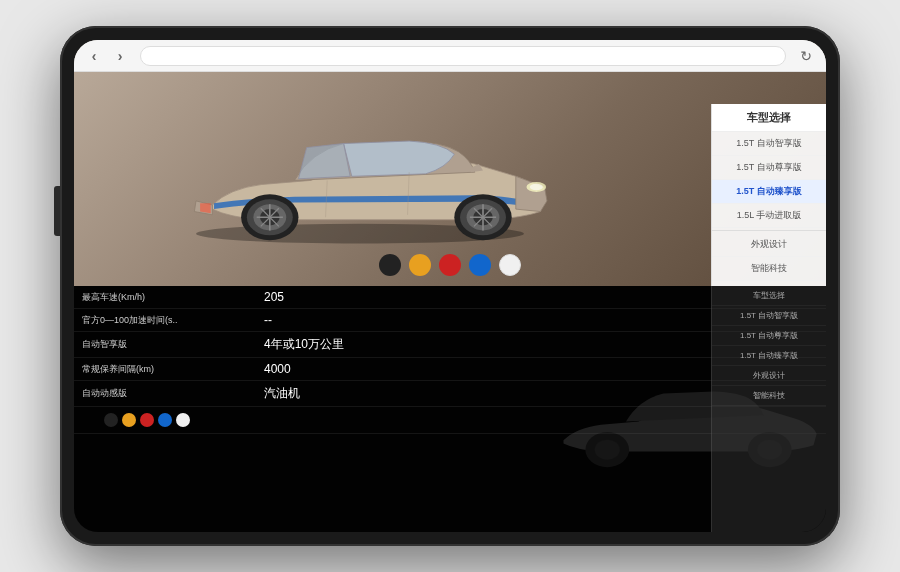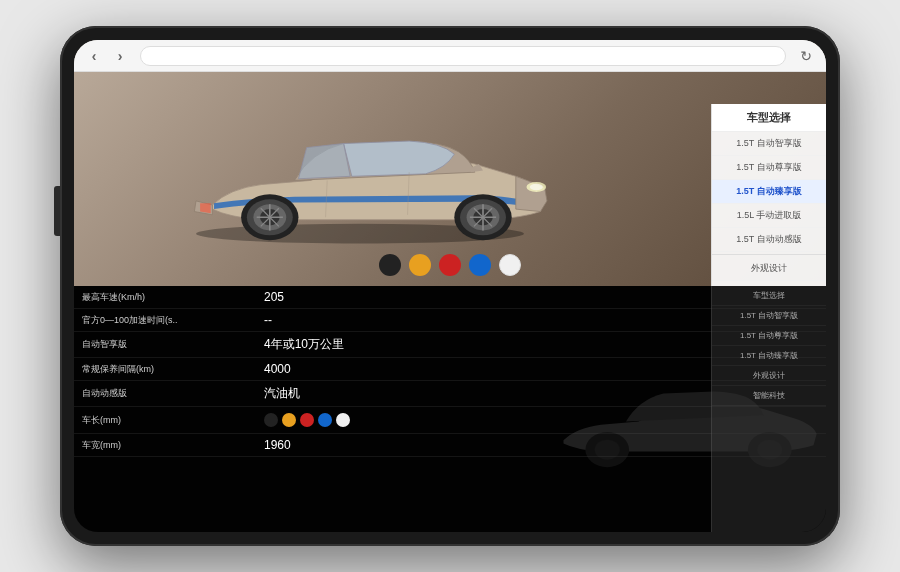--- a/index.html
+++ b/index.html
@@ -359,21 +359,20 @@
             <div class="color-swatch" style="background:#f0f0f0; border: 1px solid #ddd;"></div>
           </div>
 
           <div class="right-panel">
             <div class="panel-section-header">车型选择</div>
 
             <div class="panel-item">1.5T 自动智享版</div>
             <div class="panel-item">1.5T 自动尊享版</div>
             <div class="panel-item active">1.5T 自动臻享版</div>
             <div class="panel-item">1.5L 手动进取版</div>
-            <div class="panel-item">1.5T 自动动感版</div>
 
             <div class="panel-divider"></div>
 
             <div class="panel-item">外观设计</div>
             <div class="panel-item">智能科技</div>
 
           </div>
 
         </div>
       </div>
@@ -408,35 +407,30 @@
             </div>
             <div class="spec-row">
               <div class="spec-label">常规保养间隔(km)</div>
               <div class="spec-value">4000</div>
             </div>
             <div class="spec-row">
               <div class="spec-label">自动动感版</div>
               <div class="spec-value">汽油机</div>
             </div>
             <div class="spec-row">
-              <div class="spec-label">车长(mm)</div>
               <div class="spec-value">
                 <div class="spec-swatches">
                   <div class="spec-swatch" style="background:#222;"></div>
                   <div class="spec-swatch" style="background:#e8a020;"></div>
                   <div class="spec-swatch" style="background:#cc2222;"></div>
                   <div class="spec-swatch" style="background:#1166cc;"></div>
                   <div class="spec-swatch" style="background:#f0f0f0;"></div>
                 </div>
               </div>
             </div>
-            <div class="spec-row">
-              <div class="spec-label">车宽(mm)</div>
-              <div class="spec-value">1960</div>
-            </div>
 
           </div>
 
           <div class="bottom-right-panel">
             <div class="bottom-panel-row">车型选择</div>
             <div class="bottom-panel-row">1.5T 自动智享版</div>
             <div class="bottom-panel-row">1.5T 自动尊享版</div>
             <div class="bottom-panel-row">1.5T 自动臻享版</div>
             <div class="bottom-panel-row">外观设计</div>
             <div class="bottom-panel-row">智能科技</div>

